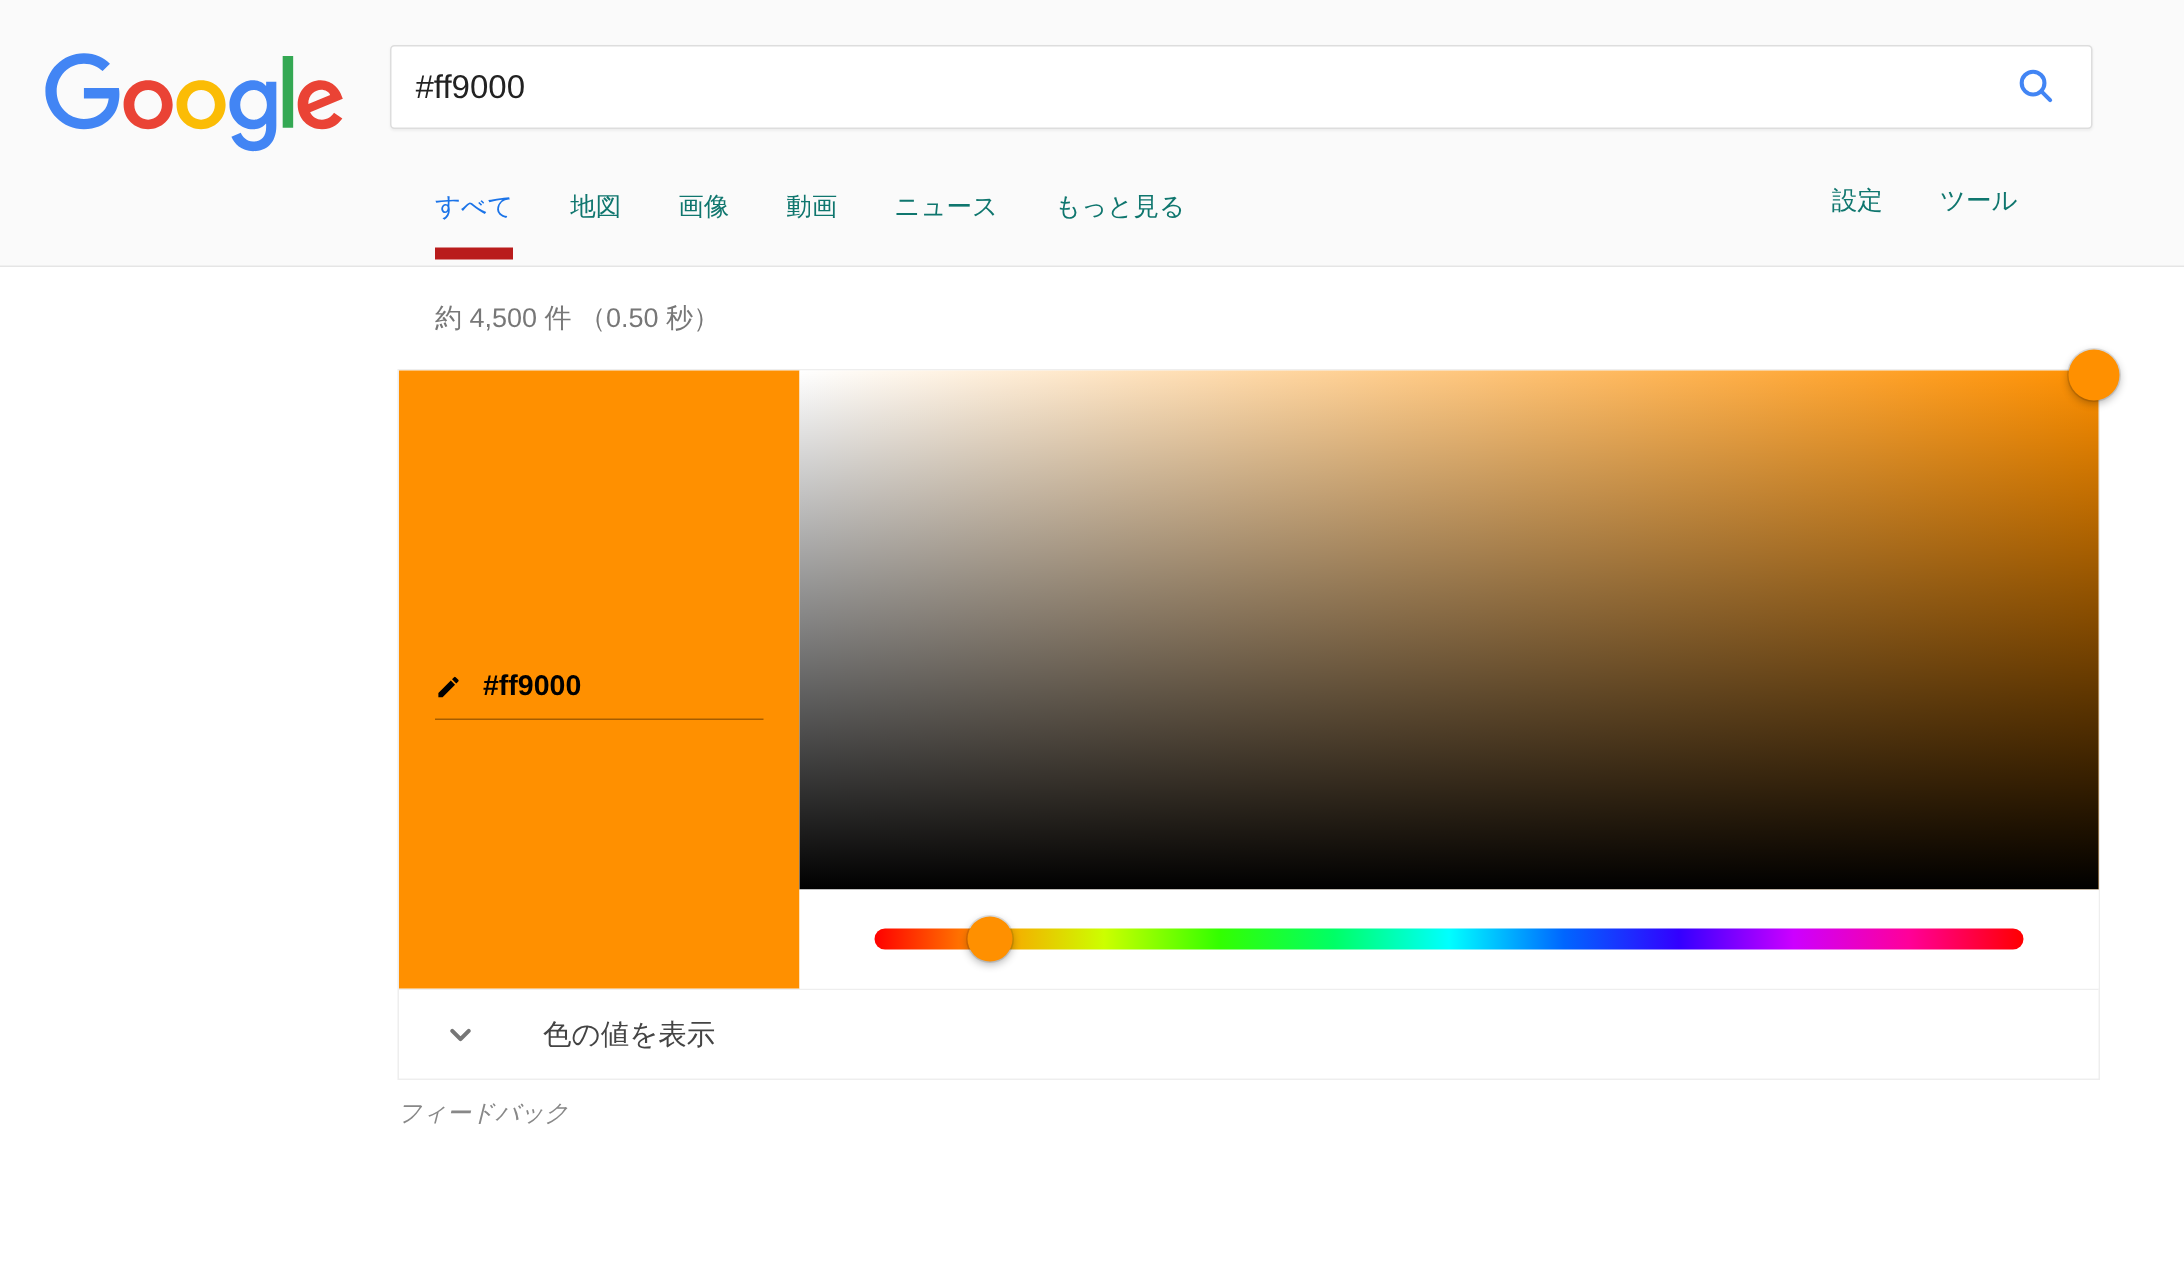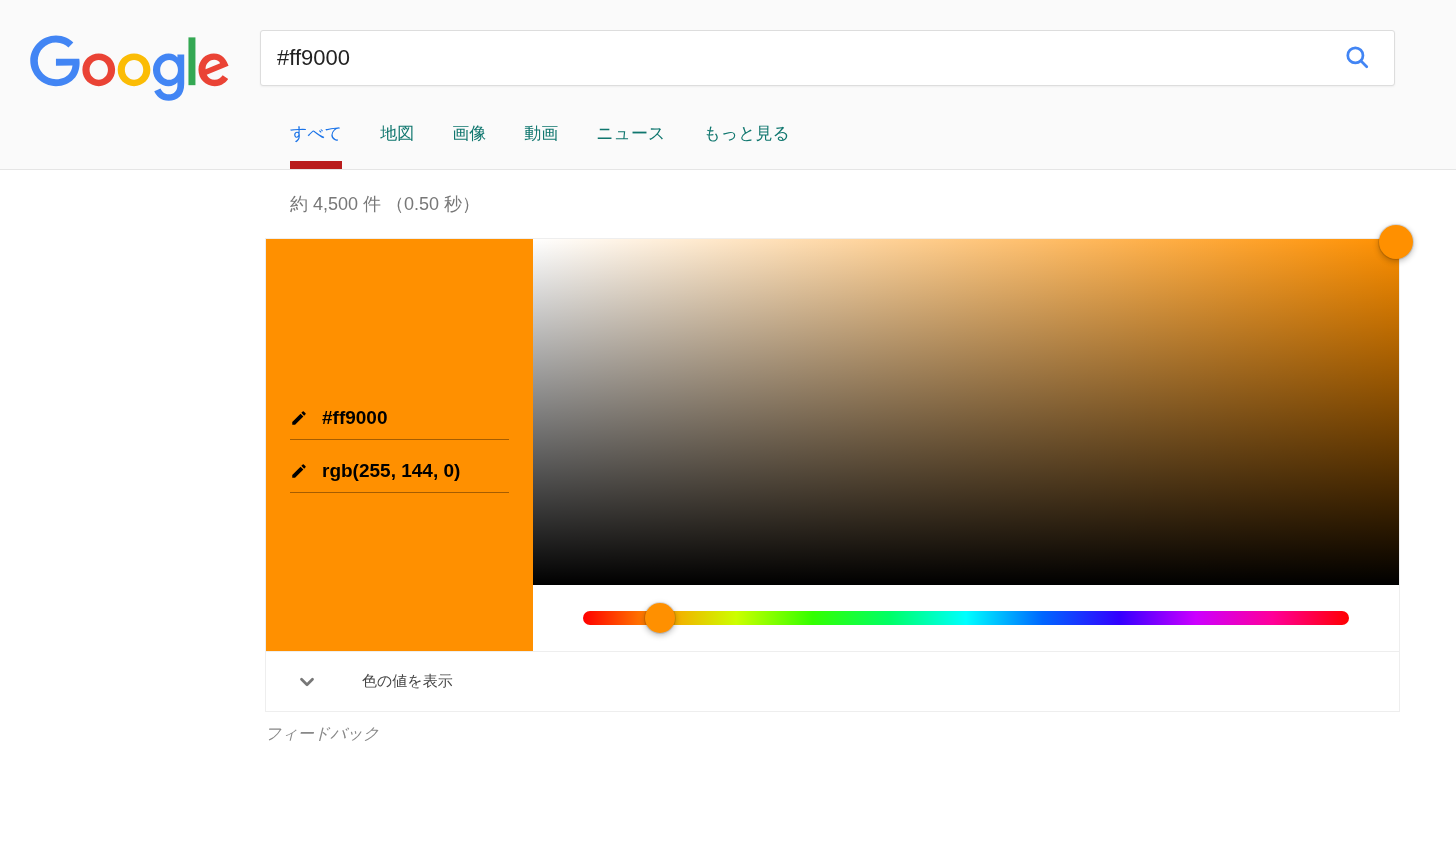--- a/index.html
+++ b/index.html
@@ -183,21 +183,21 @@
     height: 60px;
     padding: 0 30px;
     gap: 44px;
     cursor: pointer;
     border-top: 1px solid #eee;
   }
   .chevron {
     color: #888;
   }
   .expander-label {
-    font-size: 15px;
+    font-size: 19px;
     color: #444;
   }
   .feedback {
     text-align: left;
     color: #888;
     font-style: italic;
     font-size: 16px;
     margin-top: 12px;
     padding-right: 10px;
   }
@@ -232,42 +232,40 @@
 
     <div class="tabs-row">
       <div class="tabs-left">
         <div class="tab active">すべて</div>
         <div class="tab">地図</div>
         <div class="tab">画像</div>
         <div class="tab">動画</div>
         <div class="tab">ニュース</div>
         <div class="tab">もっと見る</div>
       </div>
+      <div class="tabs-right">
+        <div class="tab">設定</div>
+        <div class="tab">ツール</div>
+      </div>
     </div>
   </div>
 </div>
 
 <div class="content">
   <div class="stats">約 4,500 件 （0.50 秒）</div>
 
   <div class="picker">
     <div class="picker-top">
 
       <div class="swatch">
         <div class="value-row">
           <svg class="pencil" viewBox="0 0 24 24" fill="#000">
             <path d="M3 17.25V21h3.75L17.81 9.94l-3.75-3.75L3 17.25zM20.71 7.04a1 1 0 0 0 0-1.41l-2.34-2.34a1 1 0 0 0-1.41 0l-1.83 1.83 3.75 3.75 1.83-1.83z"></path>
           </svg>
           <span class="value-text">#ff9000</span>
-        </div>
-        <div class="value-row">
-          <svg class="pencil" viewBox="0 0 24 24" fill="#000">
-            <path d="M3 17.25V21h3.75L17.81 9.94l-3.75-3.75L3 17.25zM20.71 7.04a1 1 0 0 0 0-1.41l-2.34-2.34a1 1 0 0 0-1.41 0l-1.83 1.83 3.75 3.75 1.83-1.83z"></path>
-          </svg>
-          <span class="value-text">rgb(255, 144, 0)</span>
         </div>
       </div>
 
       <div class="gradient-area">
         <div class="gradient-sv">
           <div class="sv-knob"></div>
         </div>
         <div class="hue-row">
           <div class="hue-track">
             <div class="hue-knob"></div>

